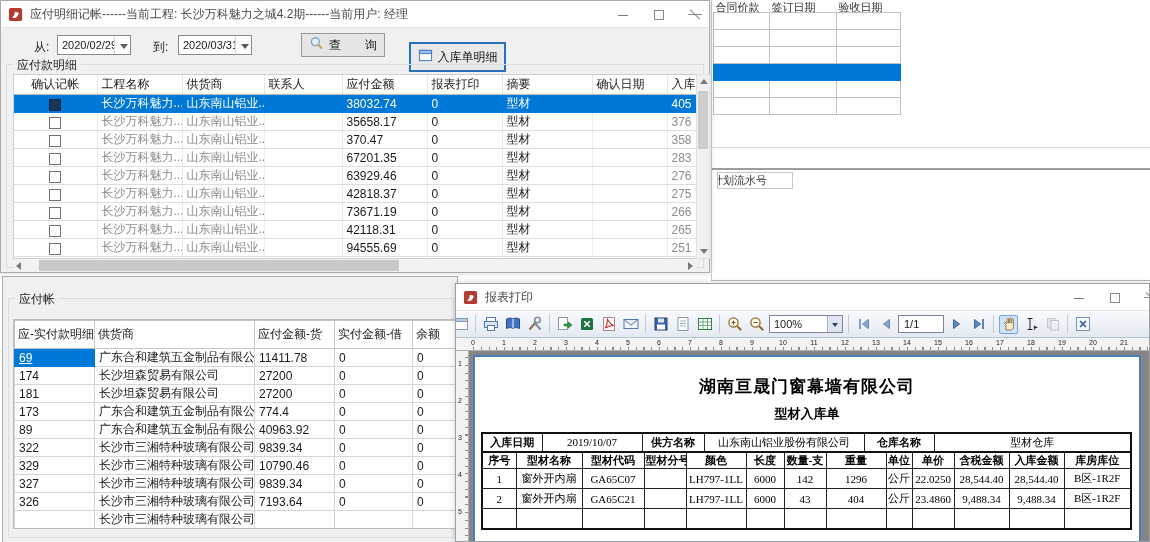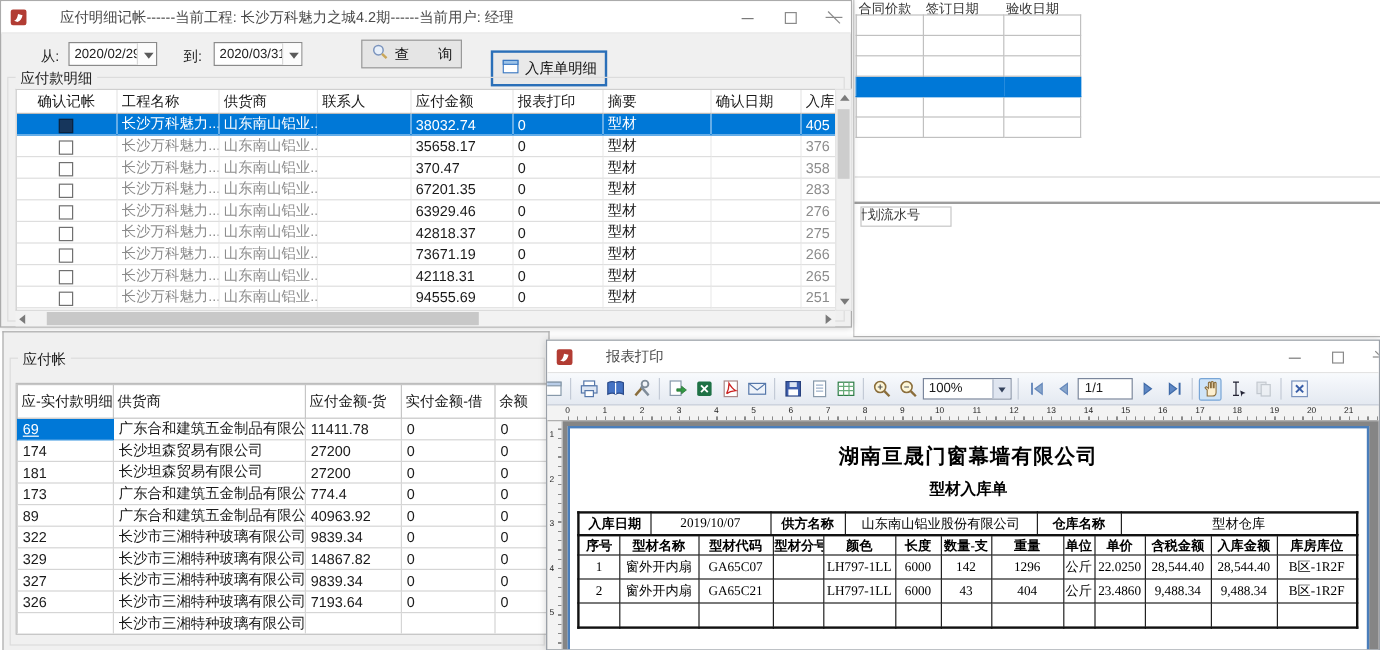--- a/index.html
+++ b/index.html
@@ -2,21 +2,21 @@
 <html><head>
 <meta charset="utf-8">
 <style>
   html,body{margin:0;padding:0;background:#fff;}
   *{box-sizing:border-box;}
   #desktop{position:relative;width:1150px;height:542px;overflow:hidden;background:#fff;
     font-family:"Liberation Sans","DejaVu Sans",sans-serif;font-size:12px;color:#1a1a1a;}
 
   
   .win{position:absolute;background:#f0f0f0;border:1px solid #ababab;box-shadow:0 0 6px rgba(0,0,0,.18);}
-  .titlebar{position:relative;height:27px;background:#fff;border-bottom:1px solid #e3e3e3;display:flex;align-items:center;gap:20px;}
+  .titlebar{position:relative;height:27px;background:#fff;border-bottom:1px solid #e3e3e3;display:flex;align-items:center;}
   .titlebar .appicon{width:15px;height:15px;margin:0 7px 0 7px;flex:0 0 auto;}
   .titlebar .appicon svg{width:15px;height:15px;display:block;}
   .titlebar .ttl{font-size:12px;color:#4a4a4a;white-space:nowrap;overflow:hidden;}
   .caps{position:absolute;right:8px;top:0;height:27px;display:flex;align-items:center;gap:24px;}
   .cap{width:12px;height:12px;position:relative;display:inline-block;cursor:default;}
   .cap-min::after{content:"";position:absolute;left:1px;right:1px;top:6px;border-top:1px solid #7a7a7a;}
   .cap-max::after{content:"";position:absolute;inset:1px;border:1px solid #8a8a8a;}
   .cap-close::before,.cap-close::after{content:"";position:absolute;left:-1px;top:5px;width:14px;border-top:1px solid #8a8a8a;}
   .cap-close::before{transform:rotate(45deg);}
 
@@ -94,21 +94,21 @@
      repeating-linear-gradient(90deg,#8a8a8a 0 1px,transparent 1px 7.75px) 17px 100%/2000px 3px no-repeat,#f3f3f3;
      border-bottom:1px solid #b0b0b0;font-size:7px;color:#222;}
   #hruler span{position:absolute;top:1px;transform:translateX(-50%);}
   #preview{position:absolute;left:0;top:67px;right:0;bottom:0;background:#858585;}
   #vruler{position:absolute;left:0;top:0;bottom:0;width:13px;background:
      repeating-linear-gradient(180deg,#8a8a8a 0 1px,transparent 1px 7.75px) 100% 6px/3px 2000px no-repeat,#f3f3f3;
      border-right:1px solid #b0b0b0;font-size:7px;color:#222;}
   #vruler span{position:absolute;left:2px;transform:translateY(-50%);}
   #page{position:absolute;left:17px;top:4px;width:668px;height:200px;background:#fff;border:2px solid #4a7ebb;
     font-family:"Liberation Serif","DejaVu Serif",serif;color:#000;}
-  #rpt-company{text-align:center;font-size:17px;font-weight:bold;margin-top:12px;letter-spacing:1px;}
+  #rpt-company{text-align:center;font-size:17px;font-weight:bold;margin-top:18px;letter-spacing:1px;}
   #rpt-doctitle{text-align:center;font-size:13px;font-weight:bold;margin-top:7px;}
   .rpt-tbl{border-collapse:collapse;table-layout:fixed;margin-left:6px;margin-top:0;width:649px;border:2px solid #111;}
   #rpt-info{margin-top:9px;border-bottom:none;}
   .rpt-tbl td,.rpt-tbl th{border:1px solid #222;font-size:11px;text-align:center;white-space:nowrap;overflow:hidden;padding:0 1px;}
   #rpt-info td{height:18px;}
   #rpt-info td:nth-child(odd){font-weight:bold;}
   #rpt-detail th{height:17px;font-weight:bold;}
   #rpt-detail td{height:20px;}
 </style>
 </head>
@@ -436,21 +436,21 @@
             <tr>
               <td>322</td>
               <td>长沙市三湘特种玻璃有限公司</td>
               <td>9839.34</td>
               <td>0</td>
               <td>0</td>
             </tr>
             <tr>
               <td>329</td>
               <td>长沙市三湘特种玻璃有限公司</td>
-              <td>14867.82</td>
+              <td>10790.46</td>
               <td>0</td>
               <td>0</td>
             </tr>
             <tr>
               <td>327</td>
               <td>长沙市三湘特种玻璃有限公司</td>
               <td>9839.34</td>
               <td>0</td>
               <td>0</td>
             </tr>

